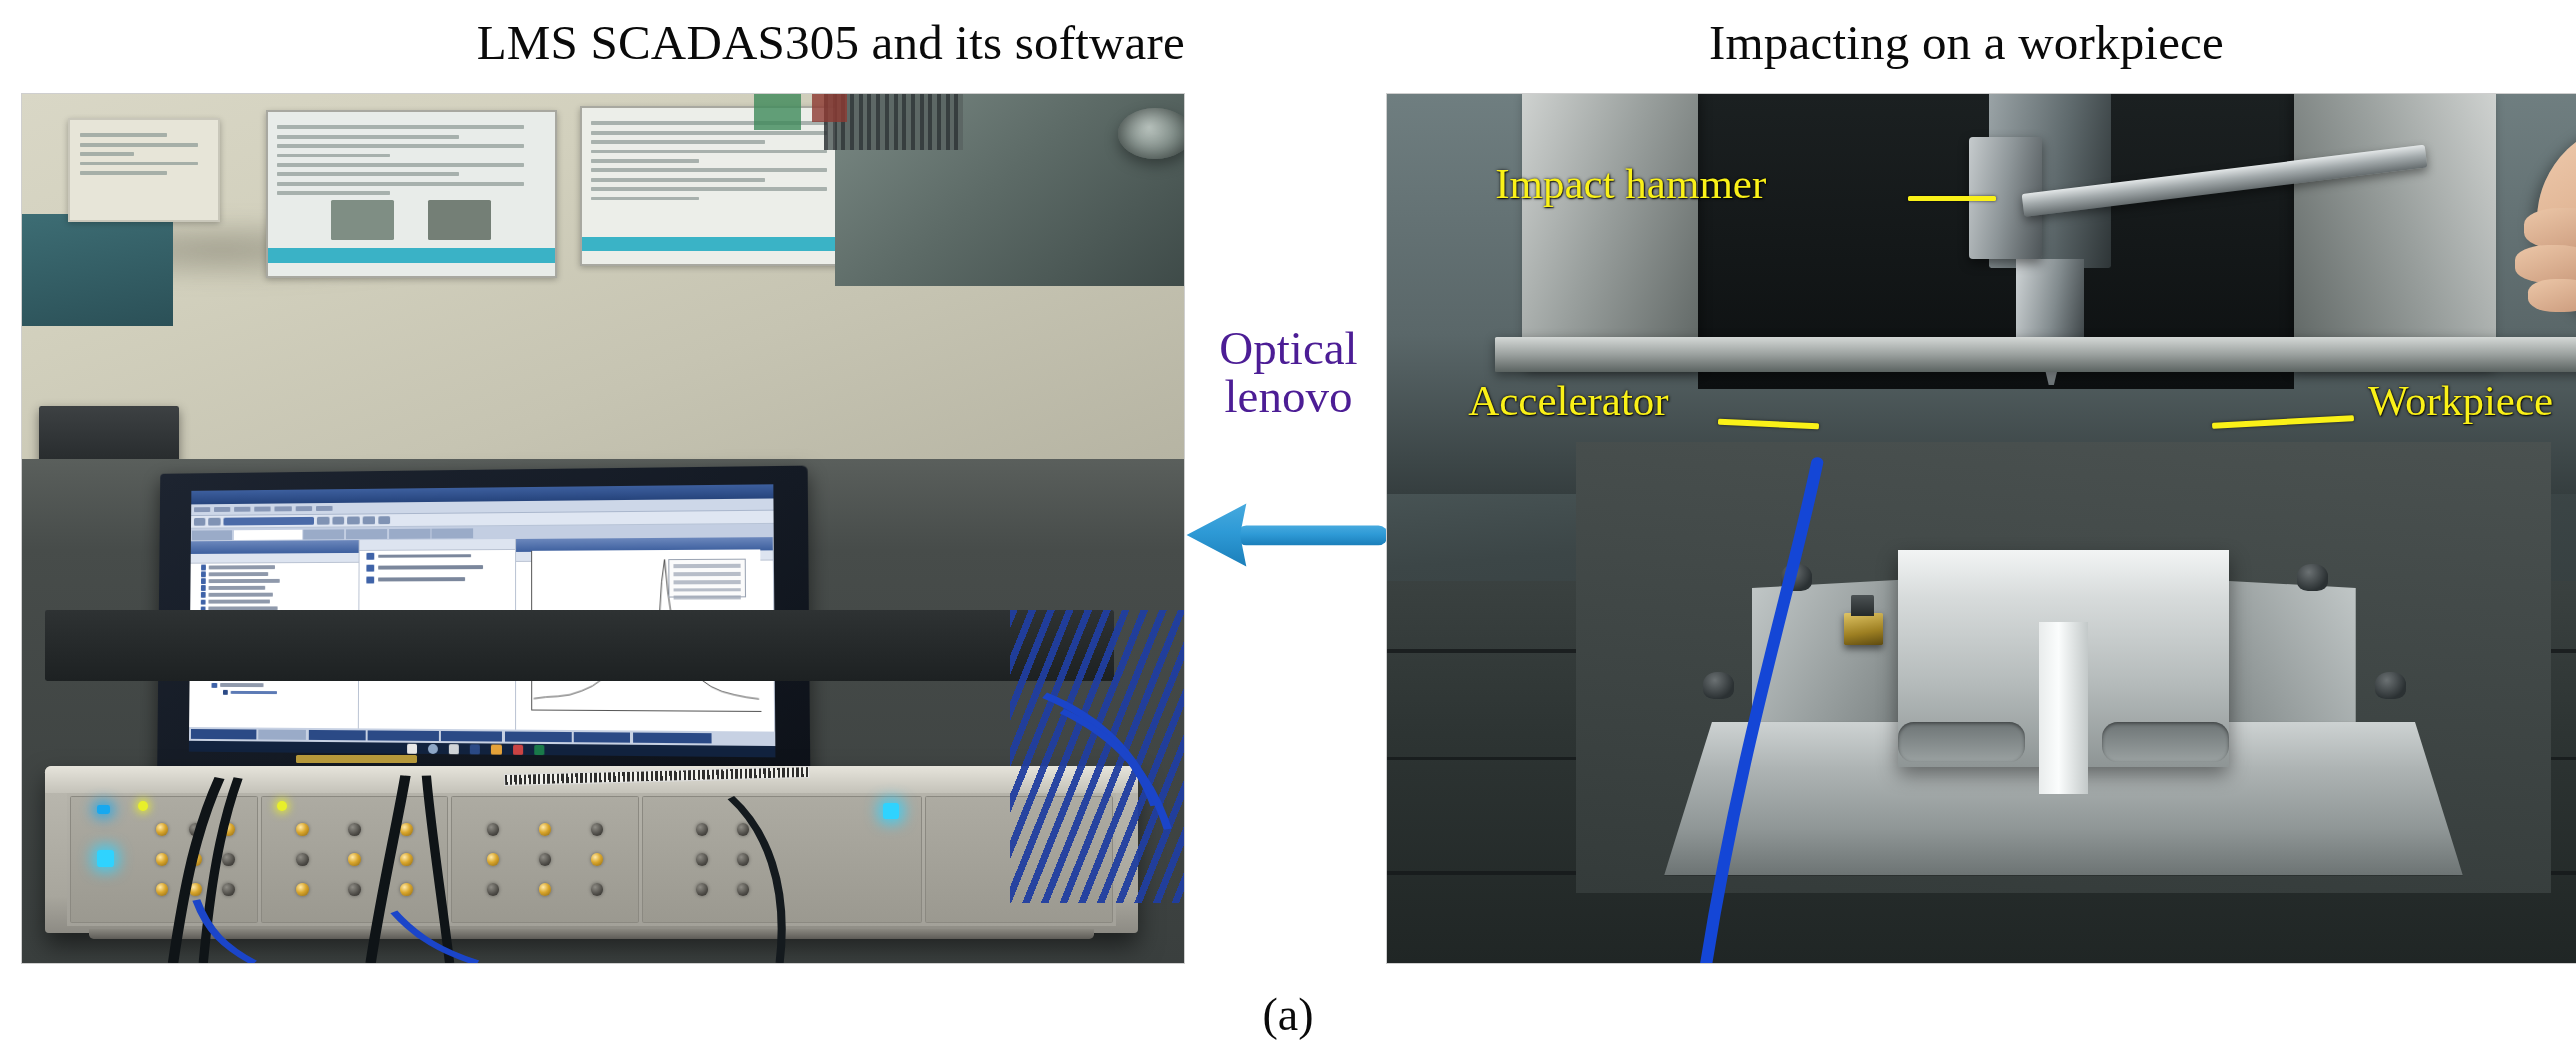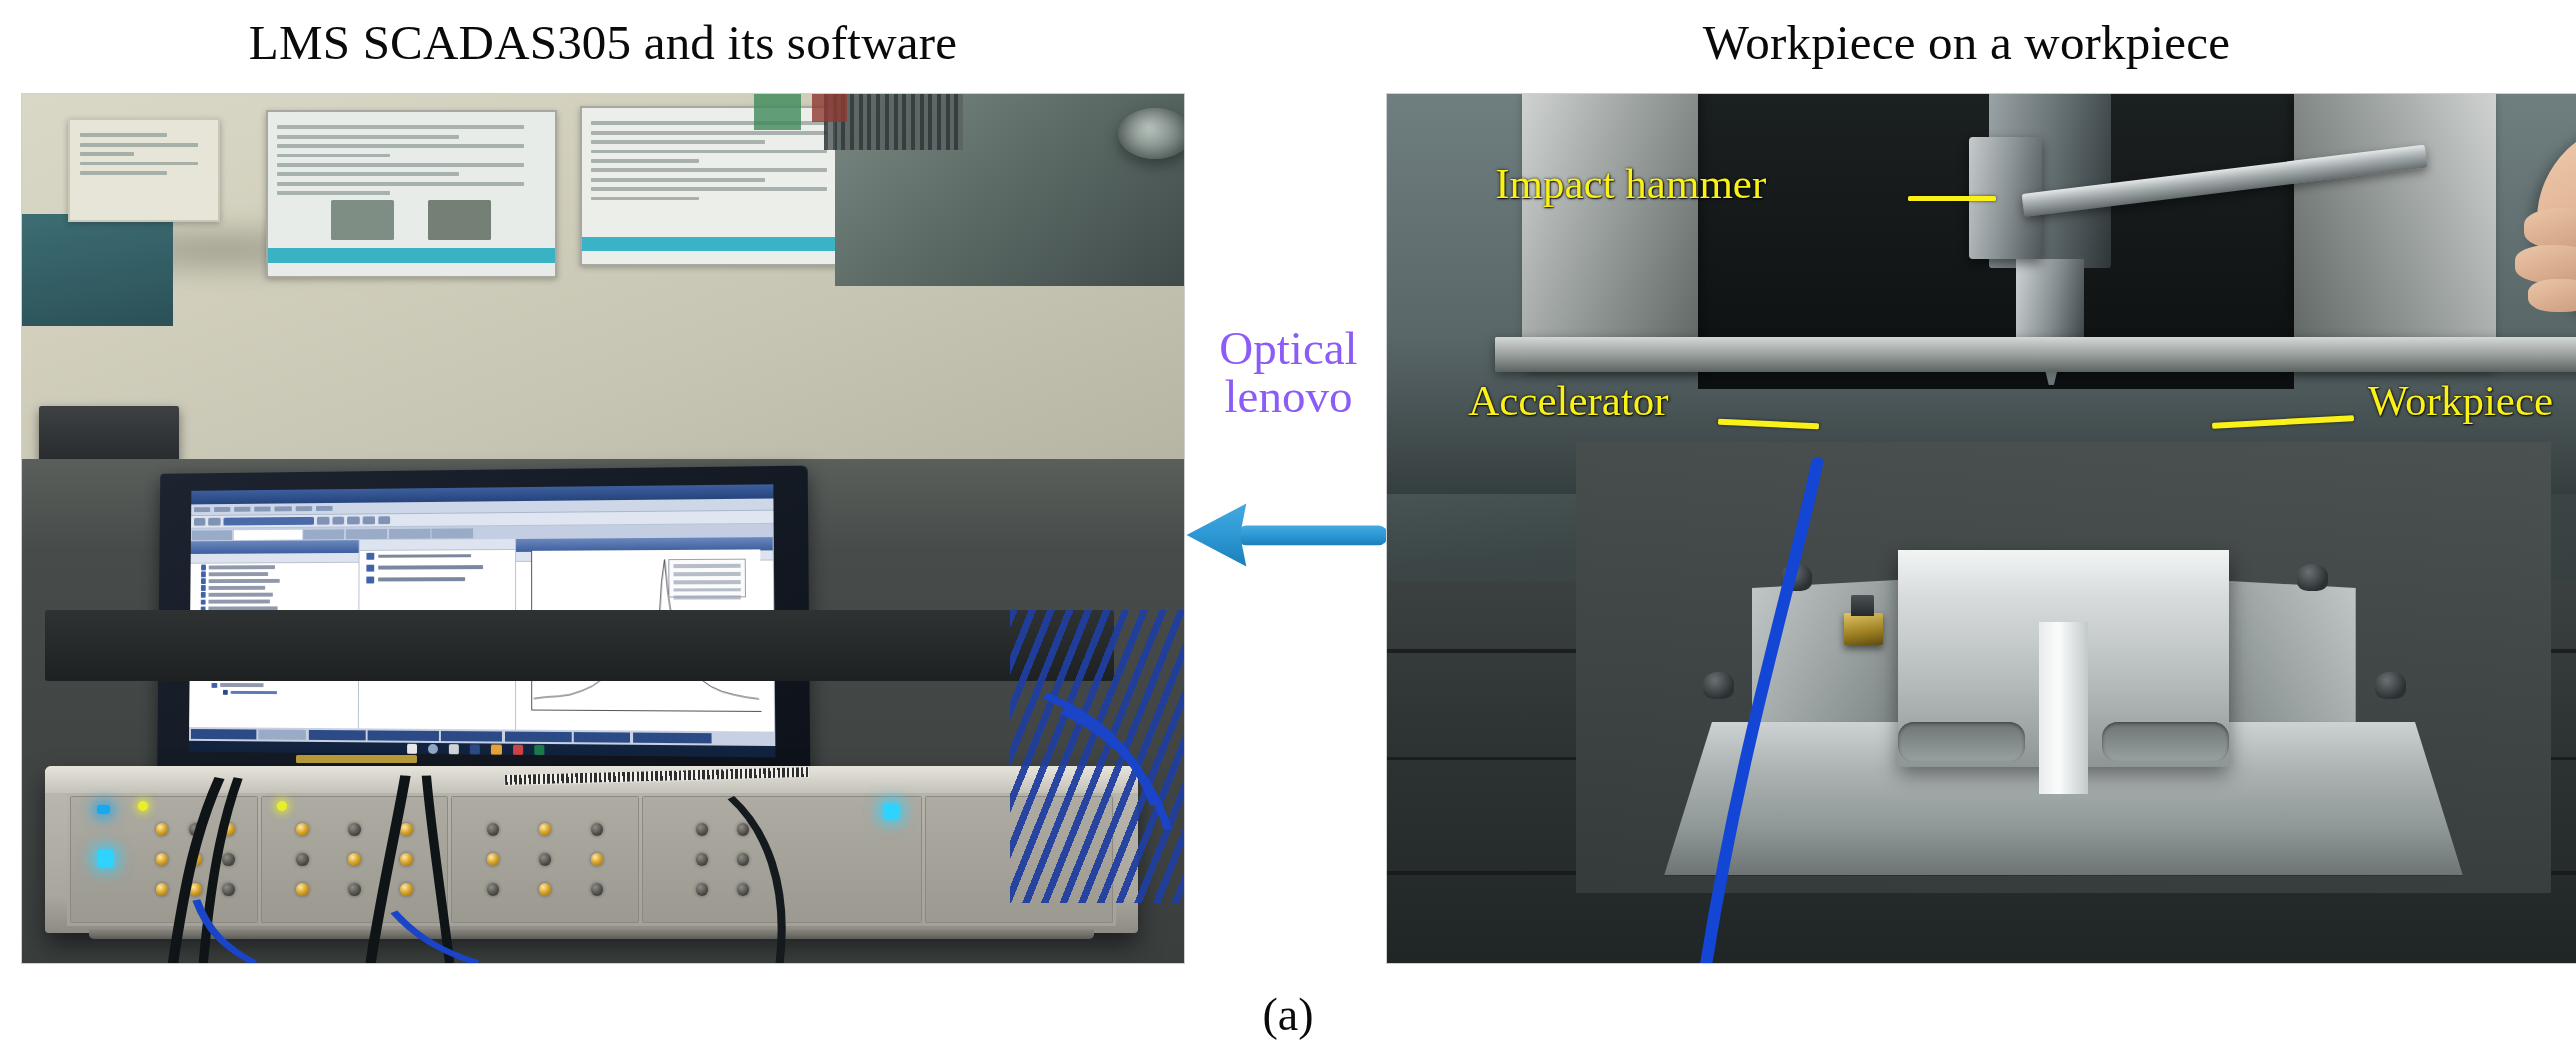--- a/index.html
+++ b/index.html
@@ -10,21 +10,21 @@
     overflow: hidden;
   }
   .figure-root { position: relative; width: 2576px; height: 1056px; background: #fff; }
 
   
   .panel-caption {
     position: absolute; text-align: center;
     font-family: "Liberation Serif", "DejaVu Serif", serif;
     font-size: 49px; color: #0a0a0a; letter-spacing: 0.2px; white-space: nowrap;
   }
-  #cap-left  { left: 21px;   top: 14px; width: 1164px; }
+  #cap-left  { left: 21px;   top: 14px; width: 1164px; text-align: right; }
   #cap-right { left: 1386px; top: 14px; width: 1161px; }
 
   .fig-label {
     position: absolute; left: 0; top: 988px; width: 2576px;
     text-align: center; font-size: 46px; color: #0a0a0a;
   }
 
   
   .photo {
     position: absolute; overflow: hidden;
@@ -364,32 +364,32 @@
     text-shadow: 0 0 3.1px rgba(0,0,0,.85), 0.8px 0.8px 1.6px rgba(0,0,0,.9);
   }
   .leader {
     position:absolute; background:#faf118; height:5.5px; border-radius:1.6px;
     box-shadow: 0 0 3.1px rgba(0,0,0,.7);
   }
 
   
   .optical-block {
     position:absolute; left:1190px; top:324px; width:197px;
-    text-align:center; font-size:47px; line-height:1.03; color:#8b5cf6;
+    text-align:center; font-size:47px; line-height:1.03; color:#4c1d95;
   }
   .arrow-wrap { position:absolute; left:1185px; top:497px; width:206px; height:76px; }
 </style>
 </head>
 <body>
 
 <div class="figure-root">
 
   <div class="panel-caption" id="cap-left">LMS SCADAS305 and its software</div>
 
-  <div class="panel-caption" id="cap-right">Workpiece on a workpiece</div>
+  <div class="panel-caption" id="cap-right">Impacting on a workpiece</div>
 
   <div class="photo" id="photo-left">
 
     <div class="wall">
       <div class="wall-shadow"></div>
       <div class="cabinet-left"></div>
 
       <div class="poster" id="poster-1">
         <div class="pl m"></div>
           <div class="pl l"></div>

